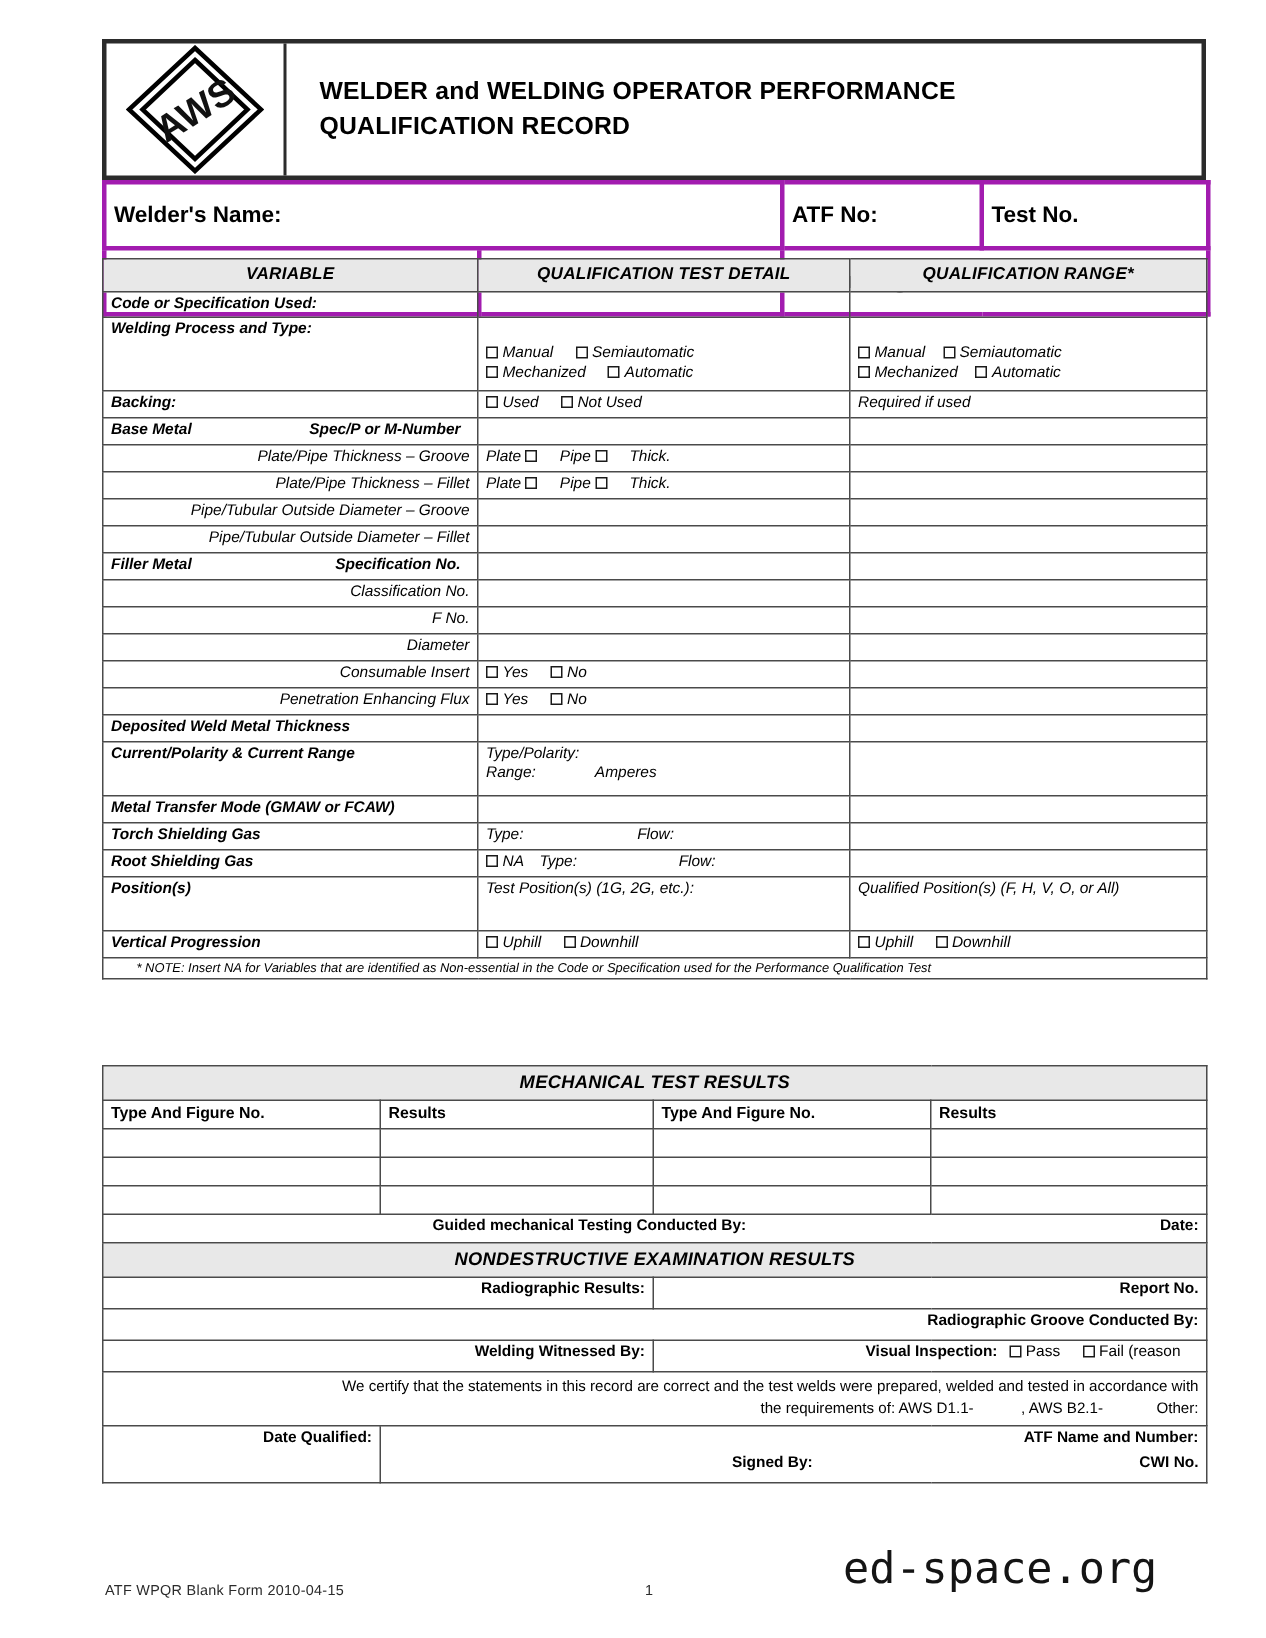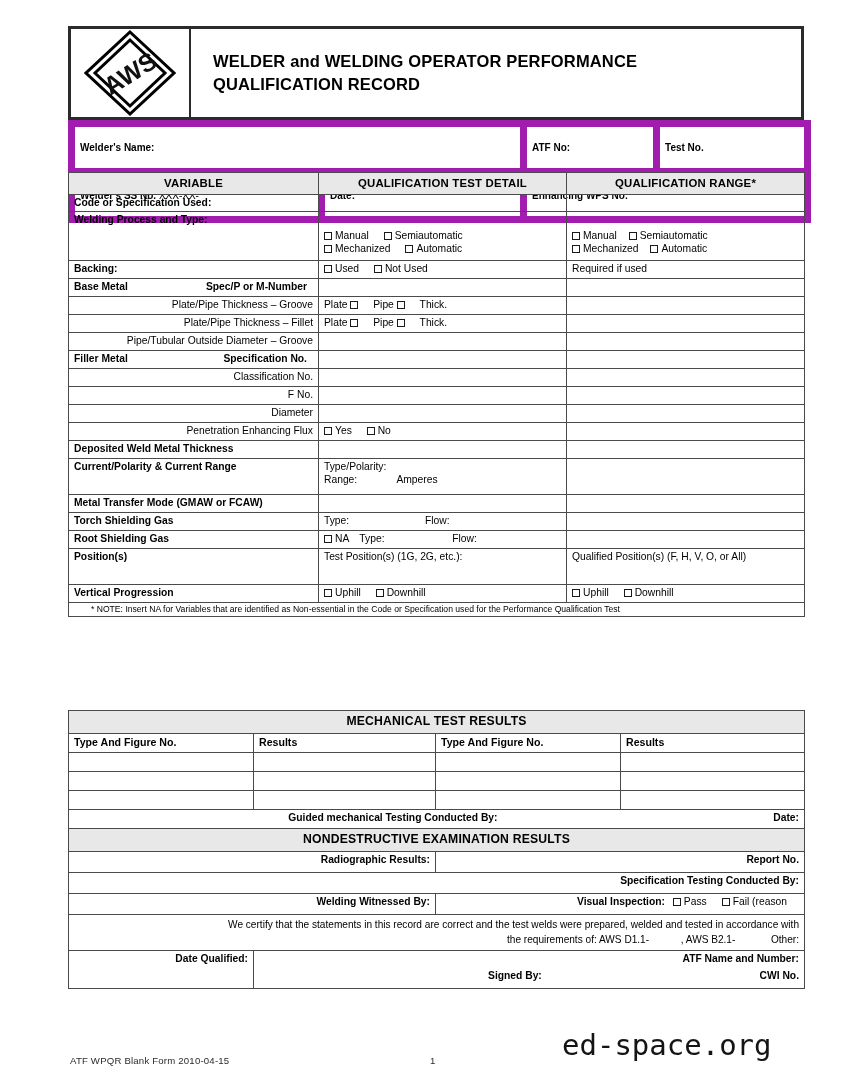--- a/index.html
+++ b/index.html
@@ -43,35 +43,35 @@
   .title-line {
     font-size: 16.5px;
     font-weight: bold;
     letter-spacing: 0.15px;
     line-height: 1.42;
   }
 
   
   .info-tbl { width: 736px; border-collapse: collapse; table-layout: fixed; }
   .info-tbl td {
-    border: 7px solid #a21caf;
+    border: 3px solid #a21caf;
     height: 17px;
-    font-size: 10px;
+    font-size: 15px;
     font-weight: bold;
     padding: 12px 5px;
     line-height: 17px;
     white-space: nowrap;
     overflow: hidden;
   }
   .info-tbl td .reg { font-weight: normal; }
 
   .info-wrap { position: absolute; left: 68px; top: 120px; width: 736px; }
 
   
-  .main-wrap { position: absolute; left: 68px; top: 172px; width: 736px; }
+  .main-wrap { position: absolute; left: 68px; top: 172px; width: 736px; font-style: italic; }
   .main-tbl { width: 736px; border-collapse: collapse; table-layout: fixed; }
   .main-tbl td {
     border: 1px solid #4a4a4a;
     font-size: 10.3px;
     padding: 1px 5px;
     vertical-align: top;
     line-height: 1.3;
   }
   .main-tbl .hdr td {
     background: #e8e8e8;
@@ -120,20 +120,21 @@
     text-align: right;
   }
   .band td {
     background: #e8e8e8;
     text-align: center;
     font-weight: bold;
     font-size: 12.2px;
     height: 23px;
     vertical-align: middle;
     letter-spacing: 0.2px;
+    font-style: italic;
   }
   .colhdr td {
     text-align: left;
     font-weight: bold;
     font-size: 10.6px;
     height: 19px;
     vertical-align: middle;
   }
   .blankrow td { height: 19px; }
   .lbl { font-weight: bold; }
@@ -290,20 +291,25 @@
           </td>
           <td></td>
         </tr>
 
         <tr>
           <td style="height:18px" class="vname-r">Pipe/Tubular Outside Diameter – Groove</td>
           <td></td>
           <td></td>
         </tr>
 
+        <tr>
+          <td style="height:18px" class="vname-r">Pipe/Tubular Outside Diameter – Fillet</td>
+          <td></td>
+          <td></td>
+        </tr>
 
         <tr>
           <td style="height:18px">
             <div class="two-part">
               <span>Filler Metal</span>
               <span>Specification No.</span>
             </div>
           </td>
           <td></td>
           <td></td>
@@ -320,20 +326,28 @@
           <td></td>
           <td></td>
         </tr>
 
         <tr>
           <td style="height:18px" class="vname-r">Diameter</td>
           <td></td>
           <td></td>
         </tr>
 
+        <tr>
+          <td style="height:18px" class="vname-r">Consumable Insert</td>
+          <td>
+            <span class="chkitem"><span class="cb"></span><span>Yes</span></span>
+            <span class="chkitem"><span class="cb"></span><span>No</span></span>
+          </td>
+          <td></td>
+        </tr>
 
         <tr>
           <td style="height:18px" class="vname-r">Penetration Enhancing Flux</td>
           <td>
             <span class="chkitem"><span class="cb"></span><span>Yes</span></span>
             <span class="chkitem"><span class="cb"></span><span>No</span></span>
           </td>
           <td></td>
         </tr>
 
@@ -466,21 +480,21 @@
           <td colspan="2" style="height:21px">
             <span class="lbl">Radiographic Results</span><span class="lbl">:</span>
           </td>
           <td colspan="2">
             <span class="lbl">Report No.</span>
           </td>
         </tr>
 
         <tr>
           <td colspan="4" style="height:21px">
-            <span class="lbl">Specification Testing Conducted By:</span>
+            <span class="lbl">Radiographic Groove Conducted By:</span>
           </td>
         </tr>
 
         <tr>
           <td colspan="2" style="height:21px">
             <span class="lbl">Welding Witnessed By:</span>
           </td>
           <td colspan="2">
             <span class="lbl">Visual Inspection:</span>
             <span class="chkitem" style="margin-left:5px"><span class="cb"></span><span>Pass</span></span>

